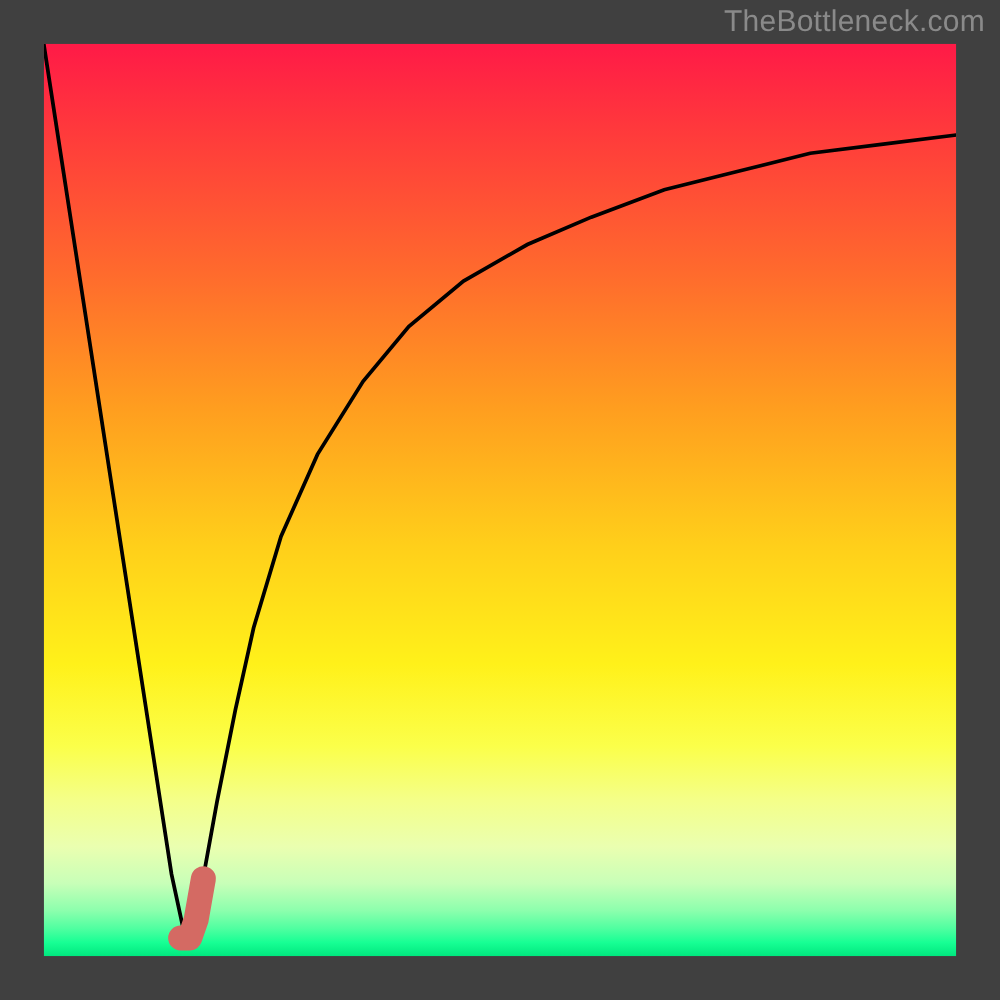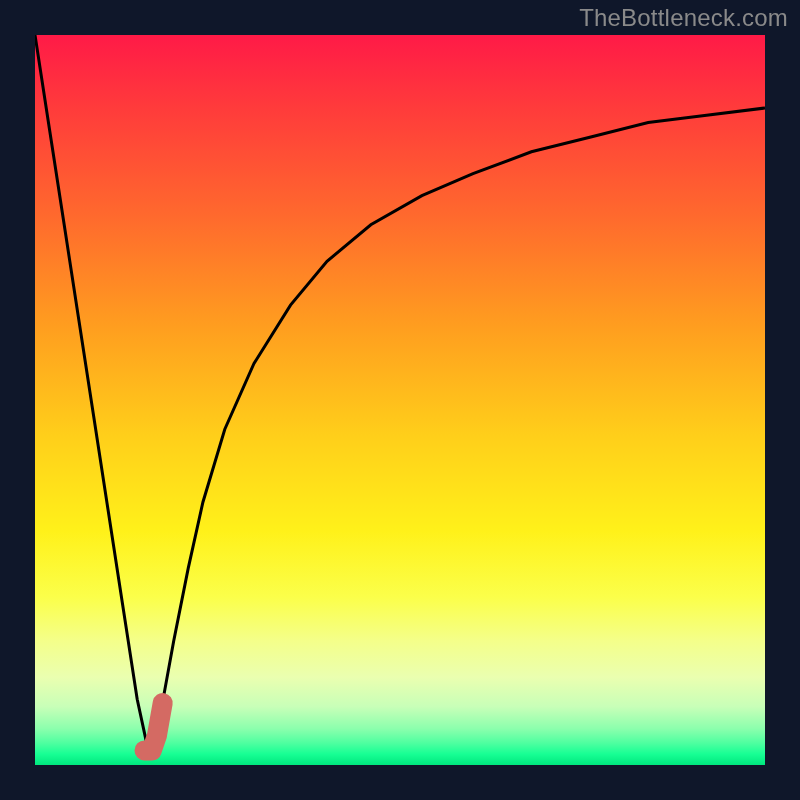--- a/index.html
+++ b/index.html
@@ -10,21 +10,21 @@
     background: #000;
     overflow: hidden;
     font-family: Arial, Helvetica, sans-serif;
   }
   .frame {
     position: absolute;
     left: 0;
     top: 0;
     width: 800px;
     height: 800px;
-    background: #0f172a;
+    background: #404040;
   }
   .plot {
     position: absolute;
     left: 35px;
     top: 35px;
     width: 730px;
     height: 730px;
     overflow: hidden;
   }
   .gradient {

